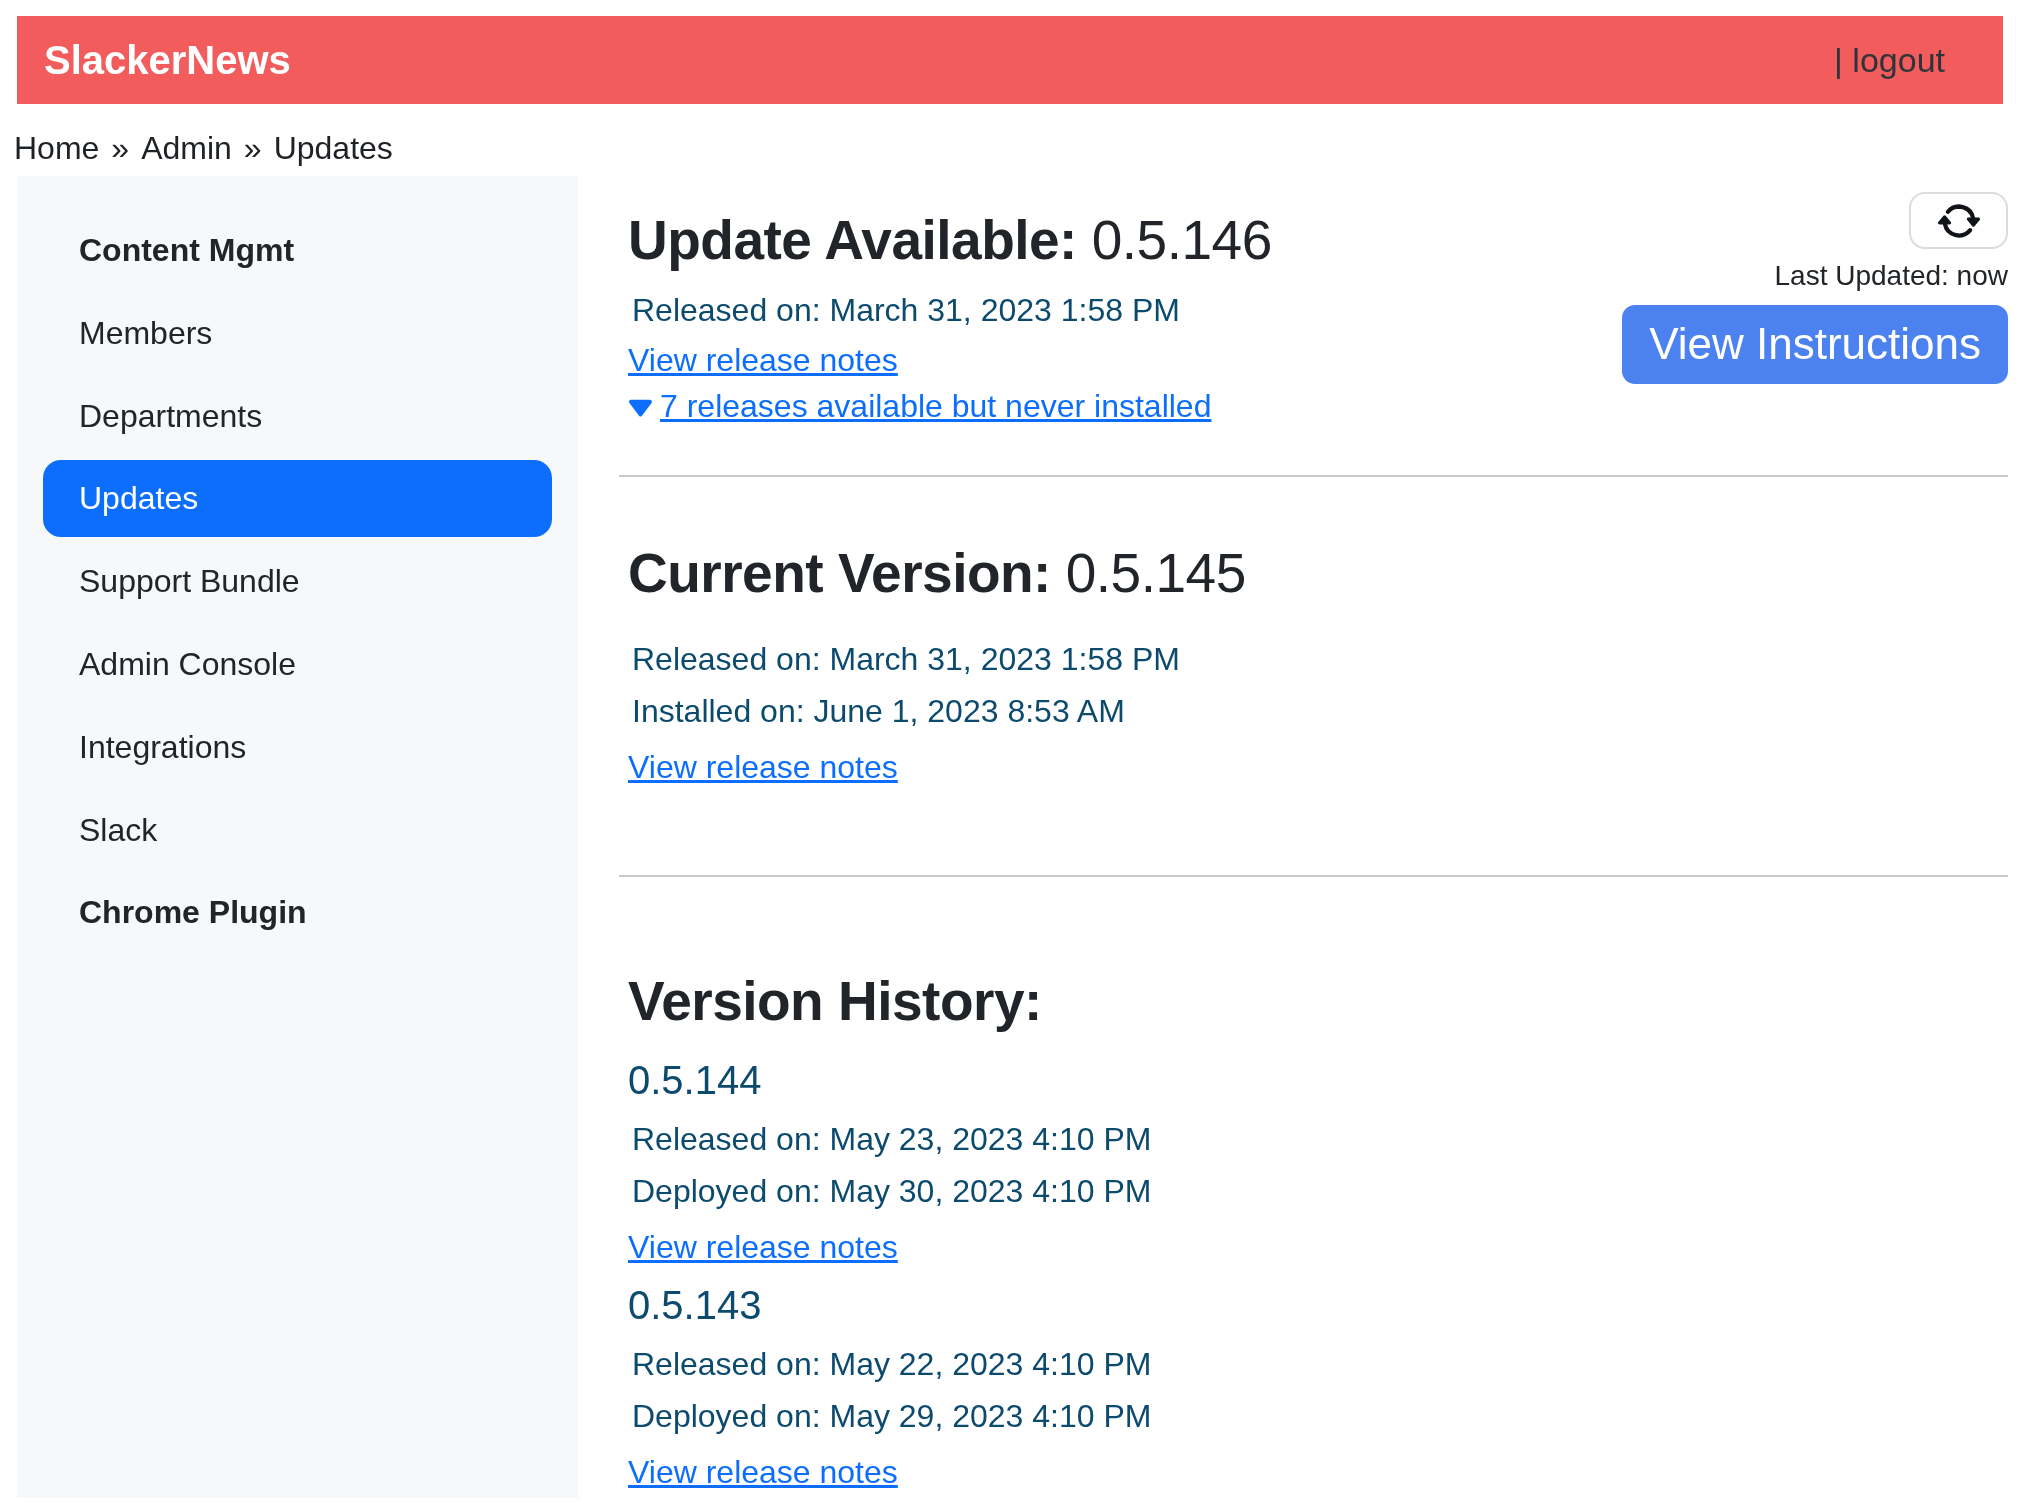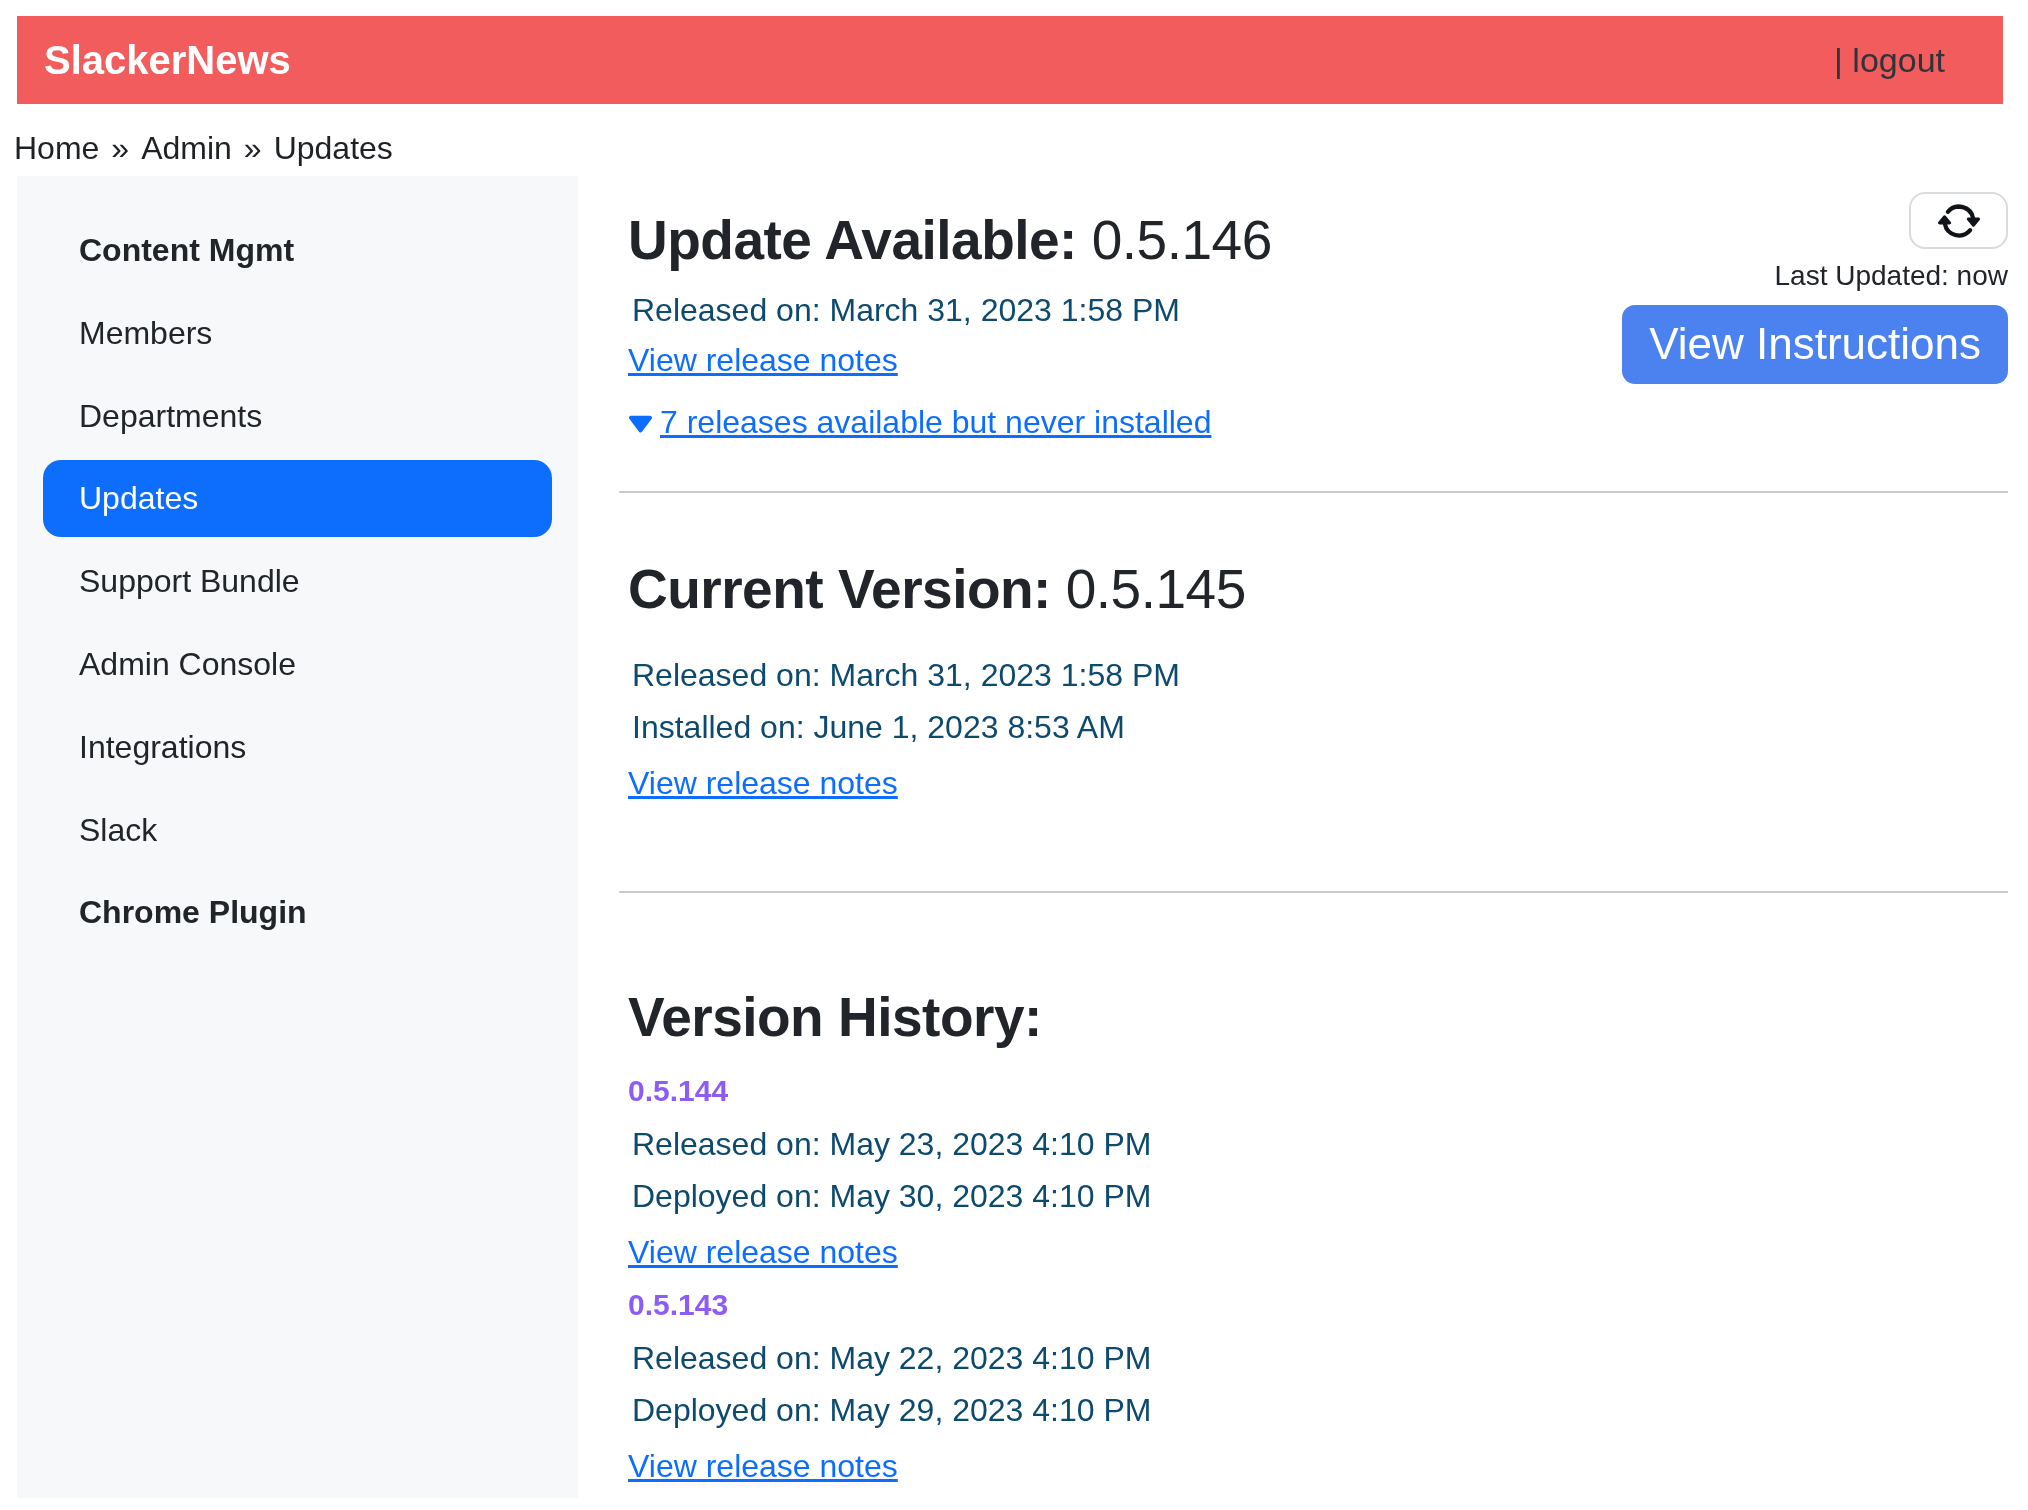--- a/index.html
+++ b/index.html
@@ -97,21 +97,20 @@
     color: #0d6efd;
     text-decoration: underline;
     font-size: 32px;
     cursor: pointer;
   }
   .link-row { margin: 8px 0 0 0; line-height: 1.5; }
 
   
   .sec-update { display: flex; justify-content: space-between; align-items: flex-start; }
   .toggle-row {
-    margin-top: 16px;
     display: flex;
     align-items: center;
     gap: 7px;
     line-height: 1.4;
   }
   .caret-icon { display: inline-flex; margin-top: 4px; }
 
   
   .right-col {
     display: flex;
@@ -154,24 +153,24 @@
     margin: 46px 0 64px -9px;
   }
   hr.divider2 { margin: 84px 0 92px -9px; }
 
   
   .sec-current h3 { margin-bottom: 30px; }
 
   
   .sec-history h3 { margin-bottom: 25px; }
   h4.ver-num {
-    font-size: 30px;
-    font-weight: 700;
+    font-size: 40px;
+    font-weight: 400;
     margin: 0 0 12px 0;
-    color: #8b5cf6;
+    color: #0c4a6e;
   }
   .history-entry + .history-entry { margin-top: 12px; }
 </style>
 </head>
 <body>
 
 <div class="navbar">
   <span class="brand">SlackerNews</span>
   <span class="logout">| logout</span>
 </div>

